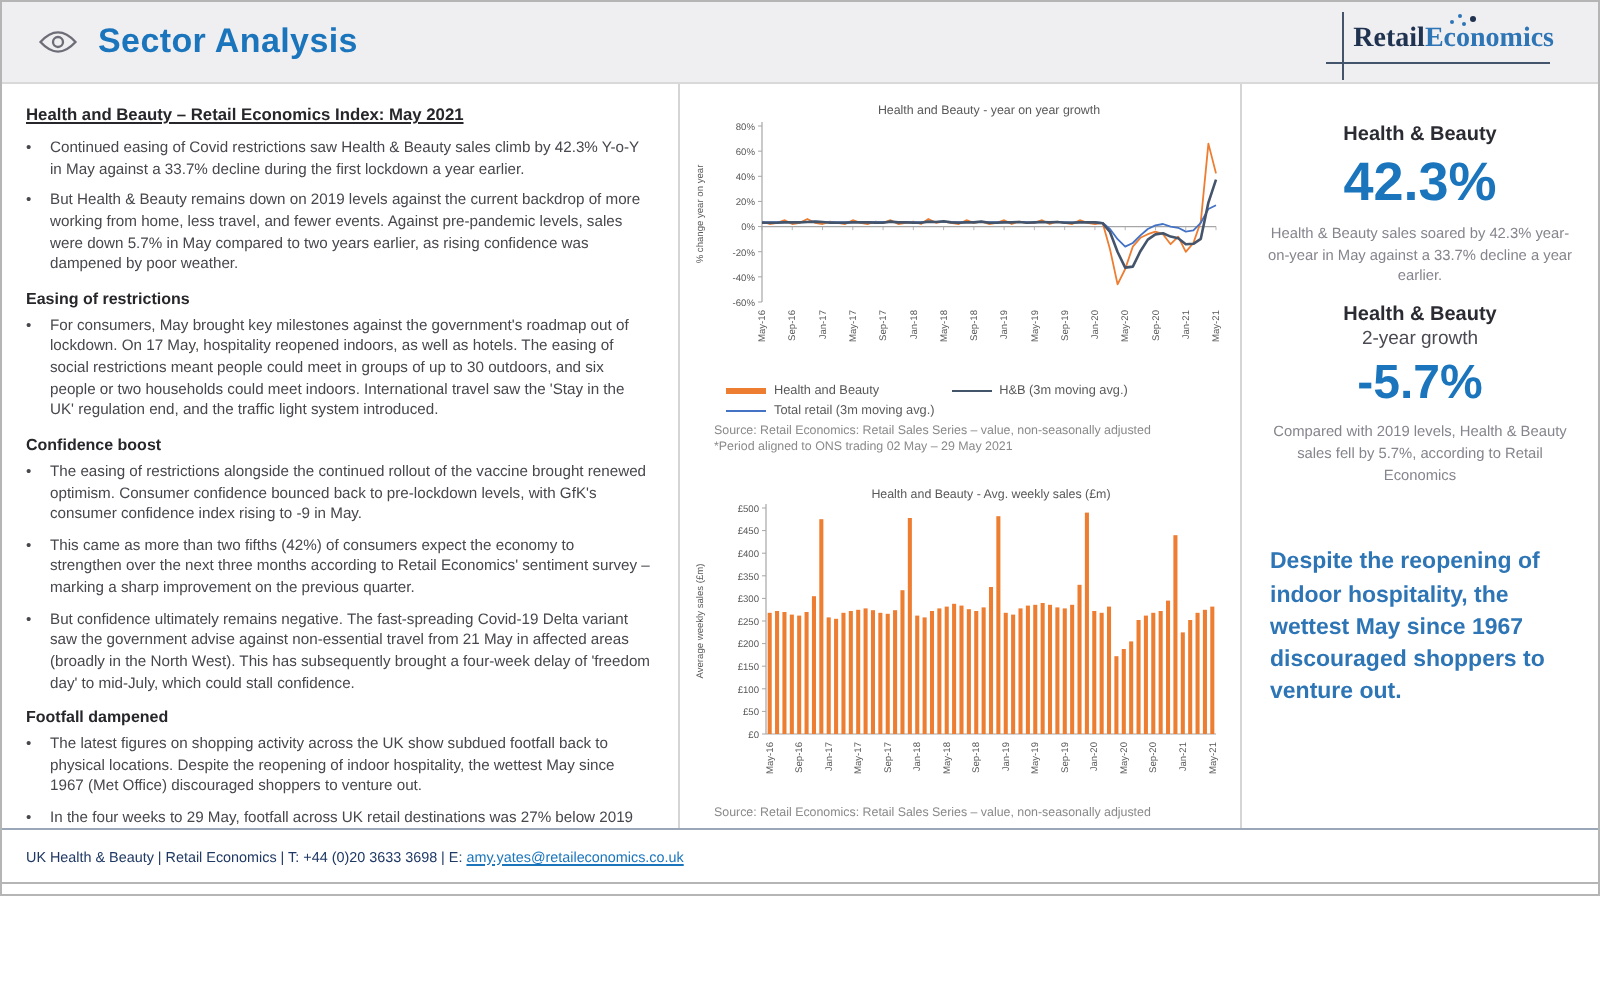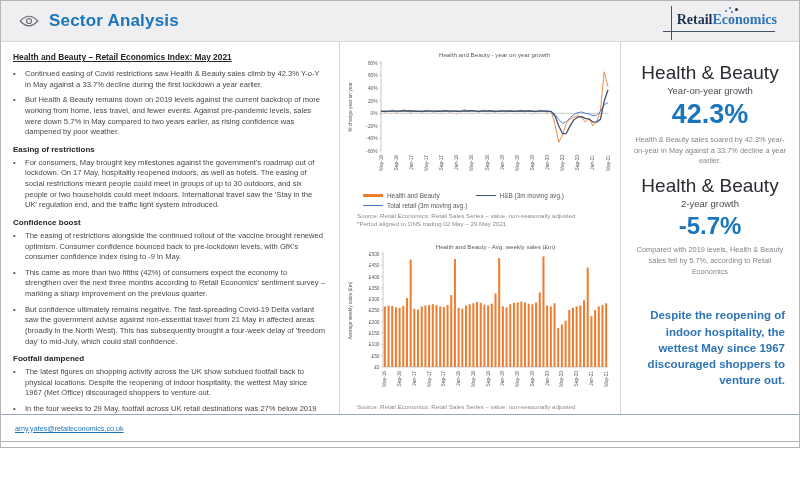--- a/index.html
+++ b/index.html
@@ -33,26 +33,26 @@
   .legend{font-size:6.4px;color:#595959;padding-left:18px;margin-top:-2px;}
   .legend-row{display:flex;gap:36px;margin-bottom:3px;}
   .legend-item{display:flex;align-items:center;gap:4px;}
   .swatch{display:inline-block;width:20px;flex-shrink:0;}
   .sw-hb{height:3px;background:#ED7D31;}
   .sw-navy{height:1.5px;background:#44546A;}
   .sw-blue{height:1.5px;background:#4472C4;}
   .source{font-size:6.2px;color:#8a8a8a;padding-left:12px;line-height:1.35;}
   .bar-block{margin-top:12px;}
   
-  .kpi-heading{font-size:19px;font-weight:normal;color:#2b2b33;margin-top:8px;}
+  .kpi-heading{font-size:10px;font-weight:bold;color:#2b2b33;margin-top:8px;}
   .kpi-sub{font-size:9.5px;color:#4a4a52;margin-top:1px;}
   .kpi-value{font-size:27px;font-weight:bold;color:#1B75BC;margin:3px 0 5px;}
   .kpi-value.small{font-size:24px;}
   .kpi-caption{font-size:7.4px;color:#85858d;line-height:1.45;margin:0 auto;max-width:152px;}
-  .quote{margin-top:30px;text-align:right;font-size:11.5px;font-weight:bold;color:#2E75B6;line-height:1.4;padding:0 2px;}
+  .quote{margin-top:30px;text-align:left;font-size:11.5px;font-weight:bold;color:#2E75B6;line-height:1.4;padding:0 2px;}
   
   .footer{height:26px;border-top:1px solid #9aa7b8;border-bottom:1px solid #b5b5b5;display:flex;align-items:center;padding:0 12px;font-size:7.2px;color:#1F3864;flex-shrink:0;}
   .footer a{color:#1B75BC;text-decoration:underline;margin-left:2px;}
 </style>
 </head>
 <body>
 
 <div class="page">
 
   <div class="header">
@@ -303,30 +303,30 @@
             <text class="tk" transform="translate(262.75573770491803,130) rotate(-90)" text-anchor="end">May-21</text>
             <text class="ct" x="150.5" y="8" text-anchor="middle">Health and Beauty - Avg. weekly sales (£m)</text>
             <text class="tk" transform="translate(6.5,69.5) rotate(-90)" text-anchor="middle">Average weekly sales (£m)</text>
           </svg>
         <div class="source">Source: Retail Economics: Retail Sales Series – value, non-seasonally adjusted</div>
       </div>
     </div>
 
     <div class="col-right">
       <div class="kpi-heading">Health &amp; Beauty</div>
-      <div class="kpi-sub">Year-on-year growth</div>
       <div class="kpi-value">42.3%</div>
       <div class="kpi-caption">Health &amp; Beauty sales soared by 42.3% year-on-year in May against a 33.7% decline a year earlier.</div>
 
       <div class="kpi-heading">Health &amp; Beauty</div>
       <div class="kpi-sub">2-year growth</div>
       <div class="kpi-value small">-5.7%</div>
       <div class="kpi-caption">Compared with 2019 levels, Health &amp; Beauty sales fell by 5.7%, according to Retail Economics</div>
 
       <div class="quote">Despite the reopening of indoor hospitality, the wettest May since 1967 discouraged shoppers to venture out.</div>
     </div>
   </div>
 
   <div class="footer">
+    <span>UK Health &amp; Beauty | Retail Economics | T: +44 (0)20 3633 3698 | E: </span>
       <a href="#">amy.yates@retaileconomics.co.uk</a>
   </div>
 
 </div>
 
 </body></html>

